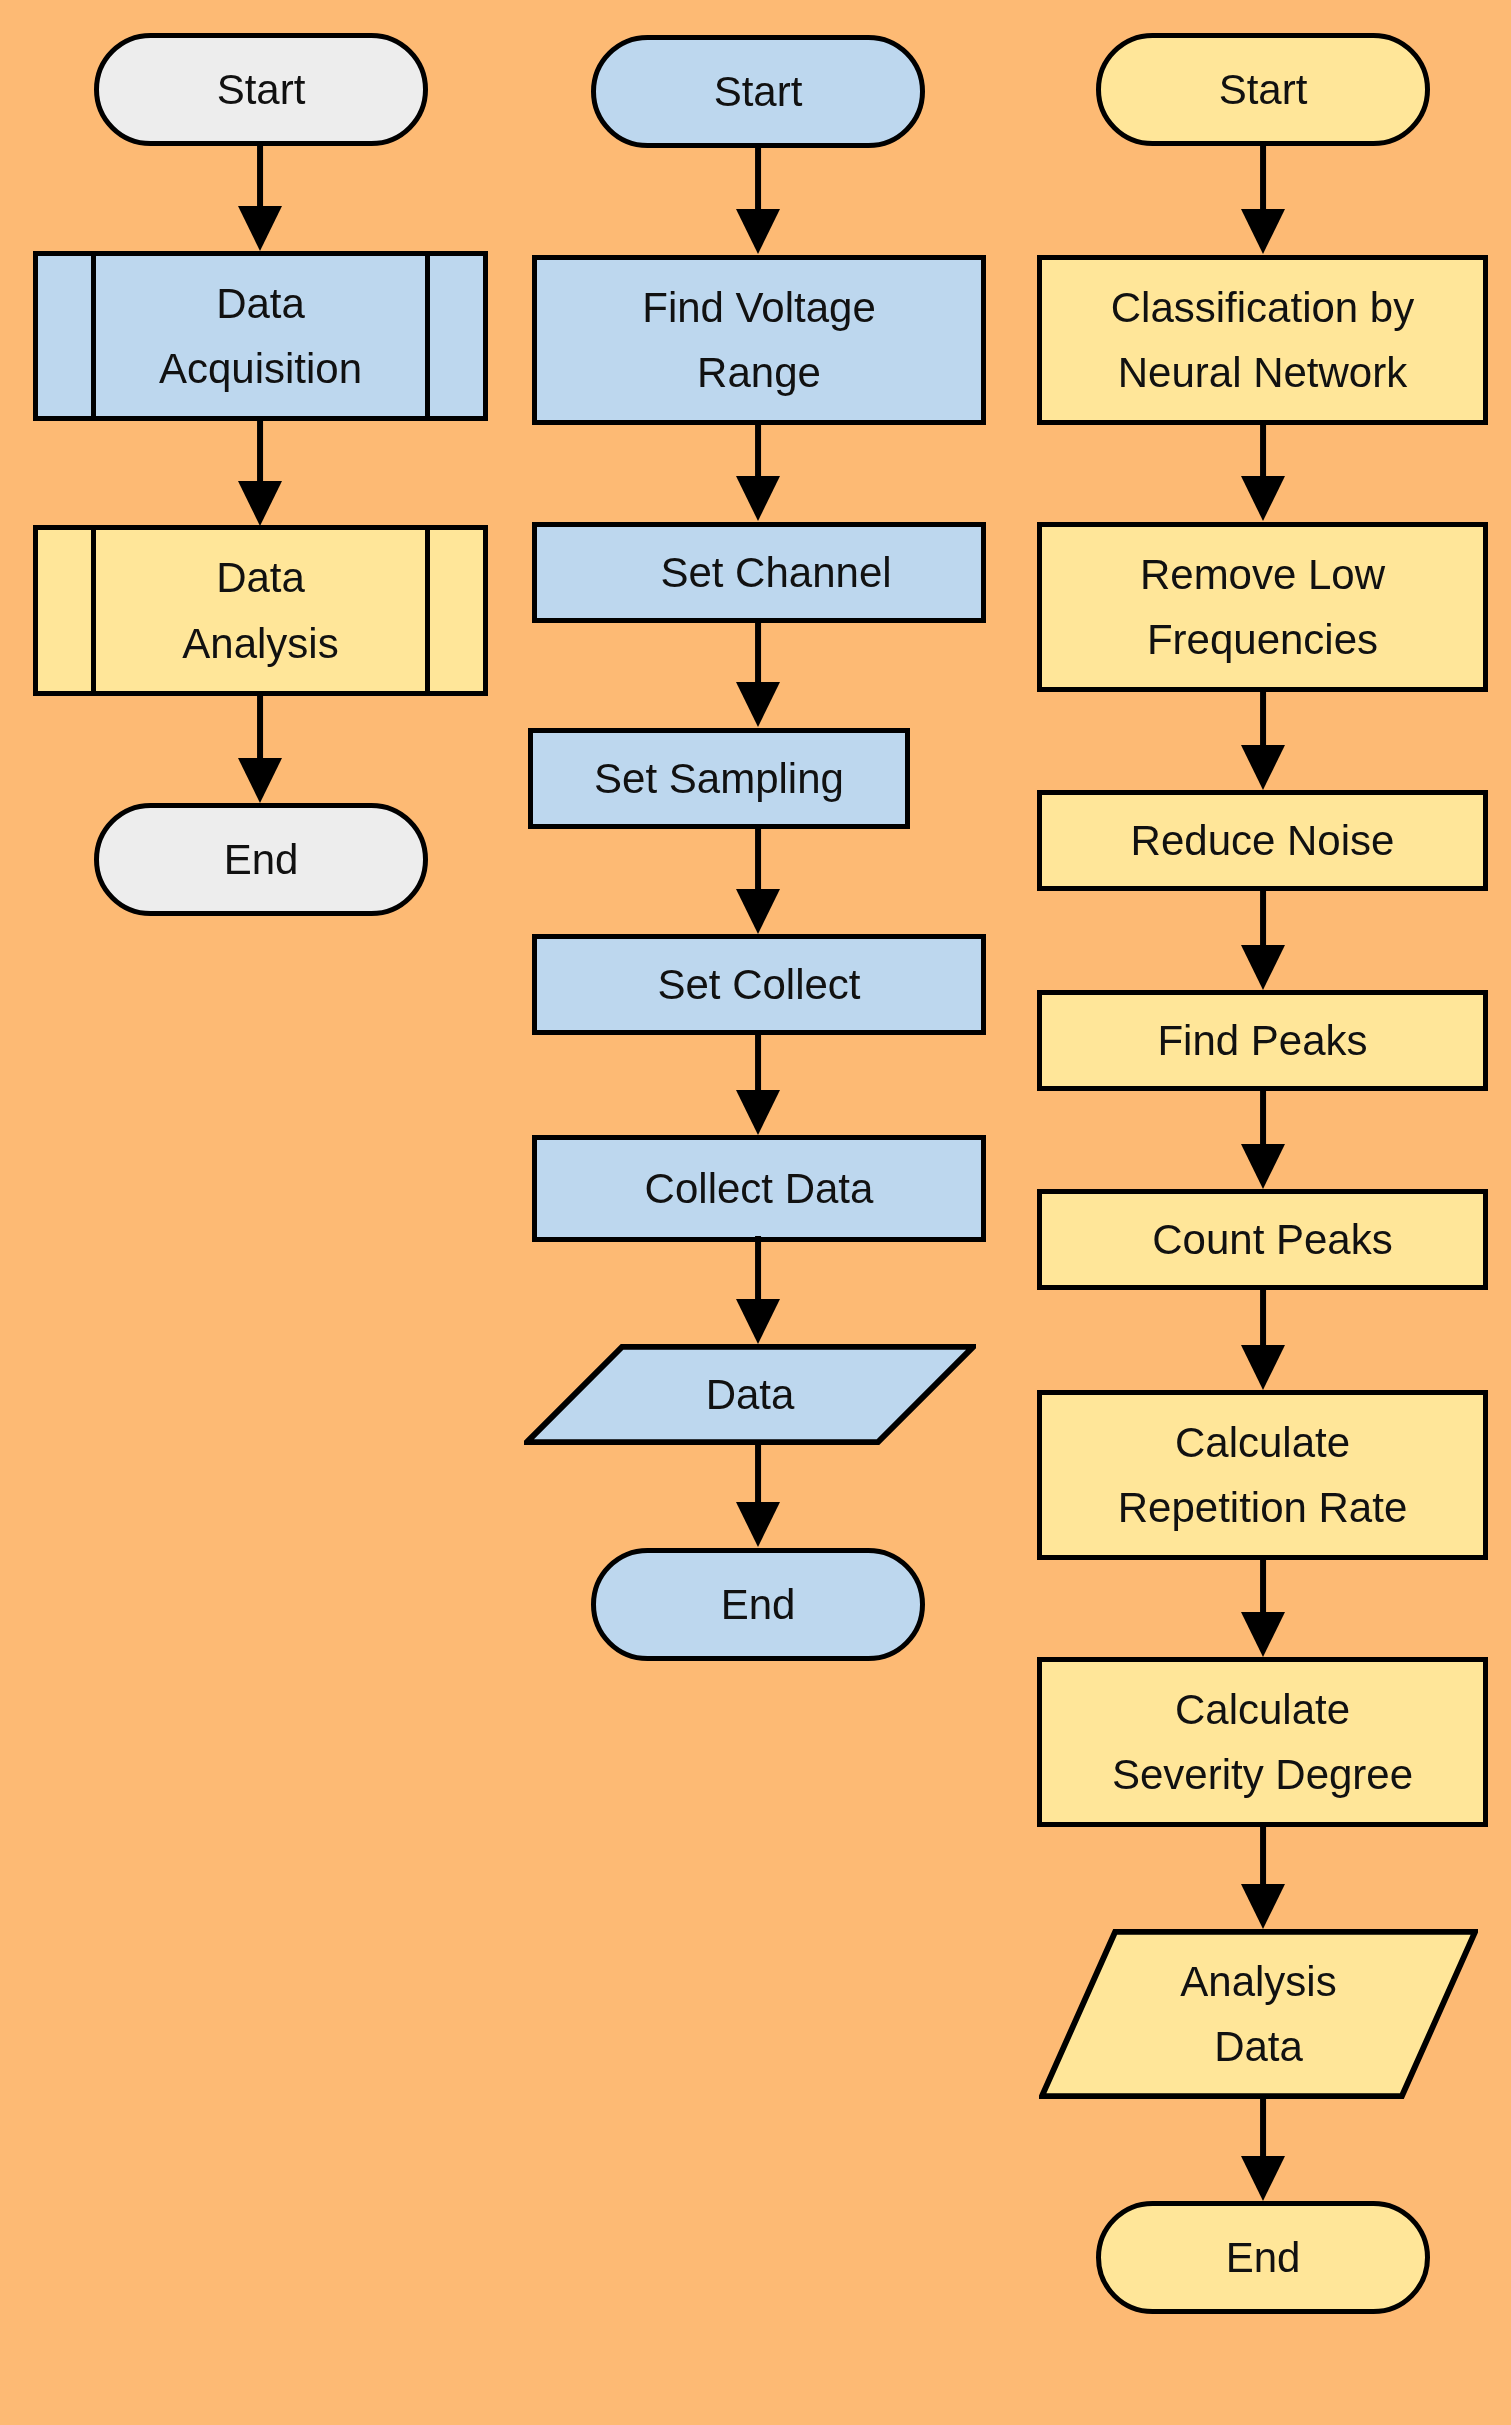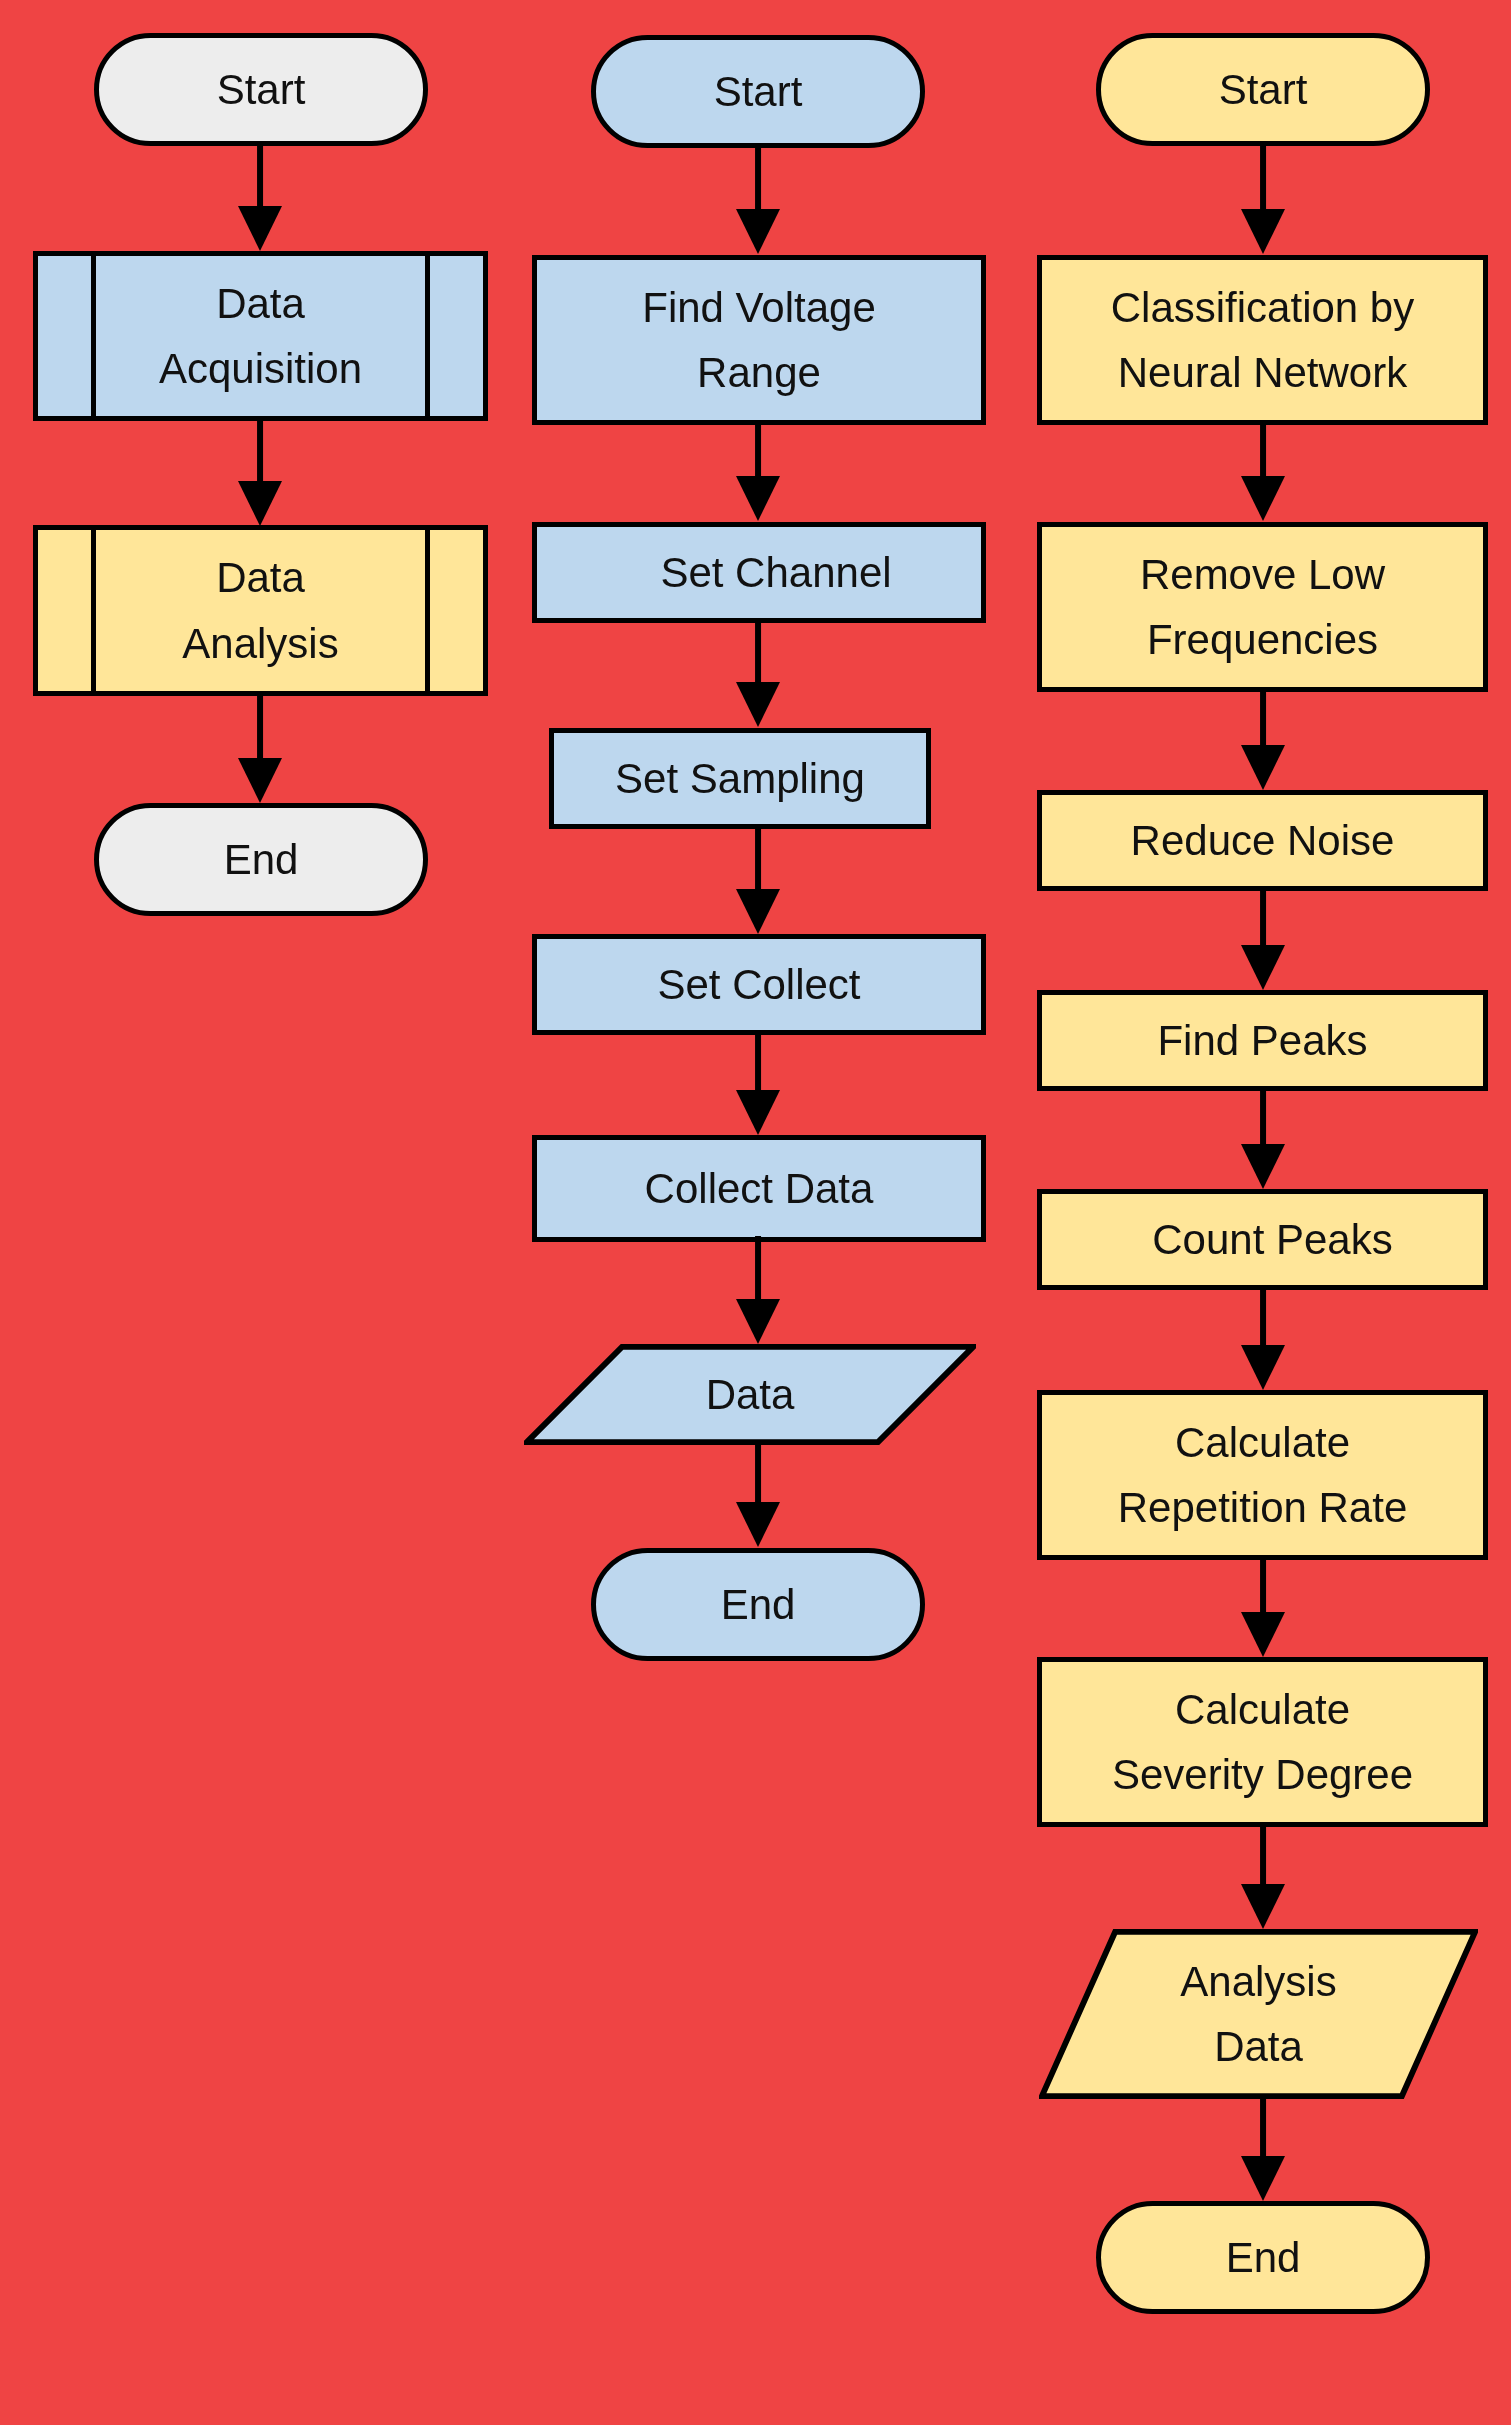--- a/index.html
+++ b/index.html
@@ -1,19 +1,19 @@
 <!DOCTYPE html>
 <html style="font-size:11.7px"><head>
 <meta charset="utf-8">
 <style>
   html,body{margin:0;padding:0;background:#ffffff;}
   #canvas{
     position:relative;
     width:1512px;height:2426px;
-    background:#ef4444;
+    background:#fdba74;
     font-family:"Liberation Sans","DejaVu Sans",sans-serif;
     color:#111111;
     overflow:hidden;
   }
   
   .node{
     position:absolute;box-sizing:border-box;
     border:5.1px solid #000000;
     display:flex;align-items:center;justify-content:center;
     text-align:center;white-space:pre-line;
@@ -54,21 +54,21 @@
   }
   
   .p-l0{left:94px;top:33px;width:334px;height:113px;}
   .p-l1{left:33px;top:251px;width:455px;height:170px;}
   .p-l2{left:33px;top:525px;width:455px;height:171px;}
   .p-l3{left:94px;top:803px;width:334px;height:113px;}
   
   .p-m0{left:591px;top:35px;width:334px;height:113px;}
   .p-m1{left:532px;top:255px;width:454px;height:170px;}
   .p-m2{left:532px;top:522px;width:454px;height:101px;padding-left:34px;}
-  .p-m3{left:549px;top:728px;width:382px;height:101px;}
+  .p-m3{left:528px;top:728px;width:382px;height:101px;}
   .p-m4{left:532px;top:934px;width:454px;height:101px;}
   .p-m5{left:532px;top:1135px;width:454px;height:107px;}
   .p-m6{left:524px;top:1344px;width:452px;height:101px;}
   .p-m7{left:591px;top:1548px;width:334px;height:113px;}
   
   .p-r0{left:1096px;top:33px;width:334px;height:113px;}
   .p-r1{left:1037px;top:255px;width:451px;height:170px;}
   .p-r2{left:1037px;top:522px;width:451px;height:170px;}
   .p-r3{left:1037px;top:790px;width:451px;height:101px;}
   .p-r4{left:1037px;top:990px;width:451px;height:101px;}

